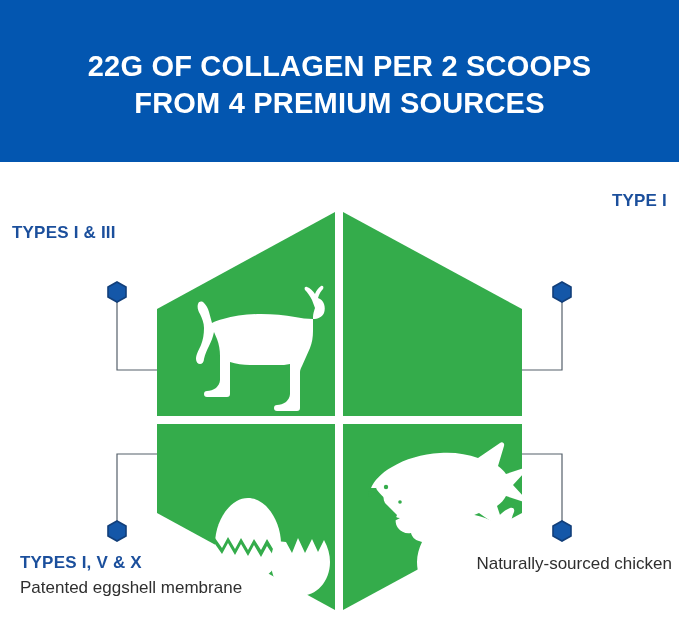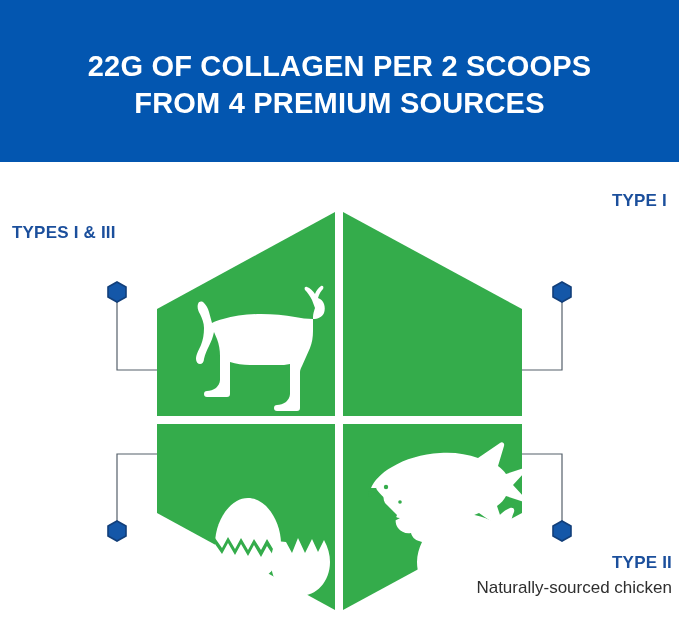--- a/index.html
+++ b/index.html
@@ -201,19 +201,22 @@
   </svg>
 
   <div class="callout align-left" id="callout-cattle">
     <div class="cl-title">TYPES I &amp; III</div>
   </div>
 
   <div class="callout align-right" id="callout-fish">
     <div class="cl-title">TYPE I</div>
   </div>
 
+  <div class="callout align-left" id="callout-eggshell">
+    <div class="cl-title">TYPES I, V &amp; X</div>
+    <div class="cl-desc">Patented eggshell membrane</div>
+  </div>
 
   <div class="callout align-right" id="callout-chicken">
-    <div class="cl-title">TYPE II</div>
     <div class="cl-desc">Naturally-sourced chicken</div>
   </div>
 
 </div>
 
 </body></html>

